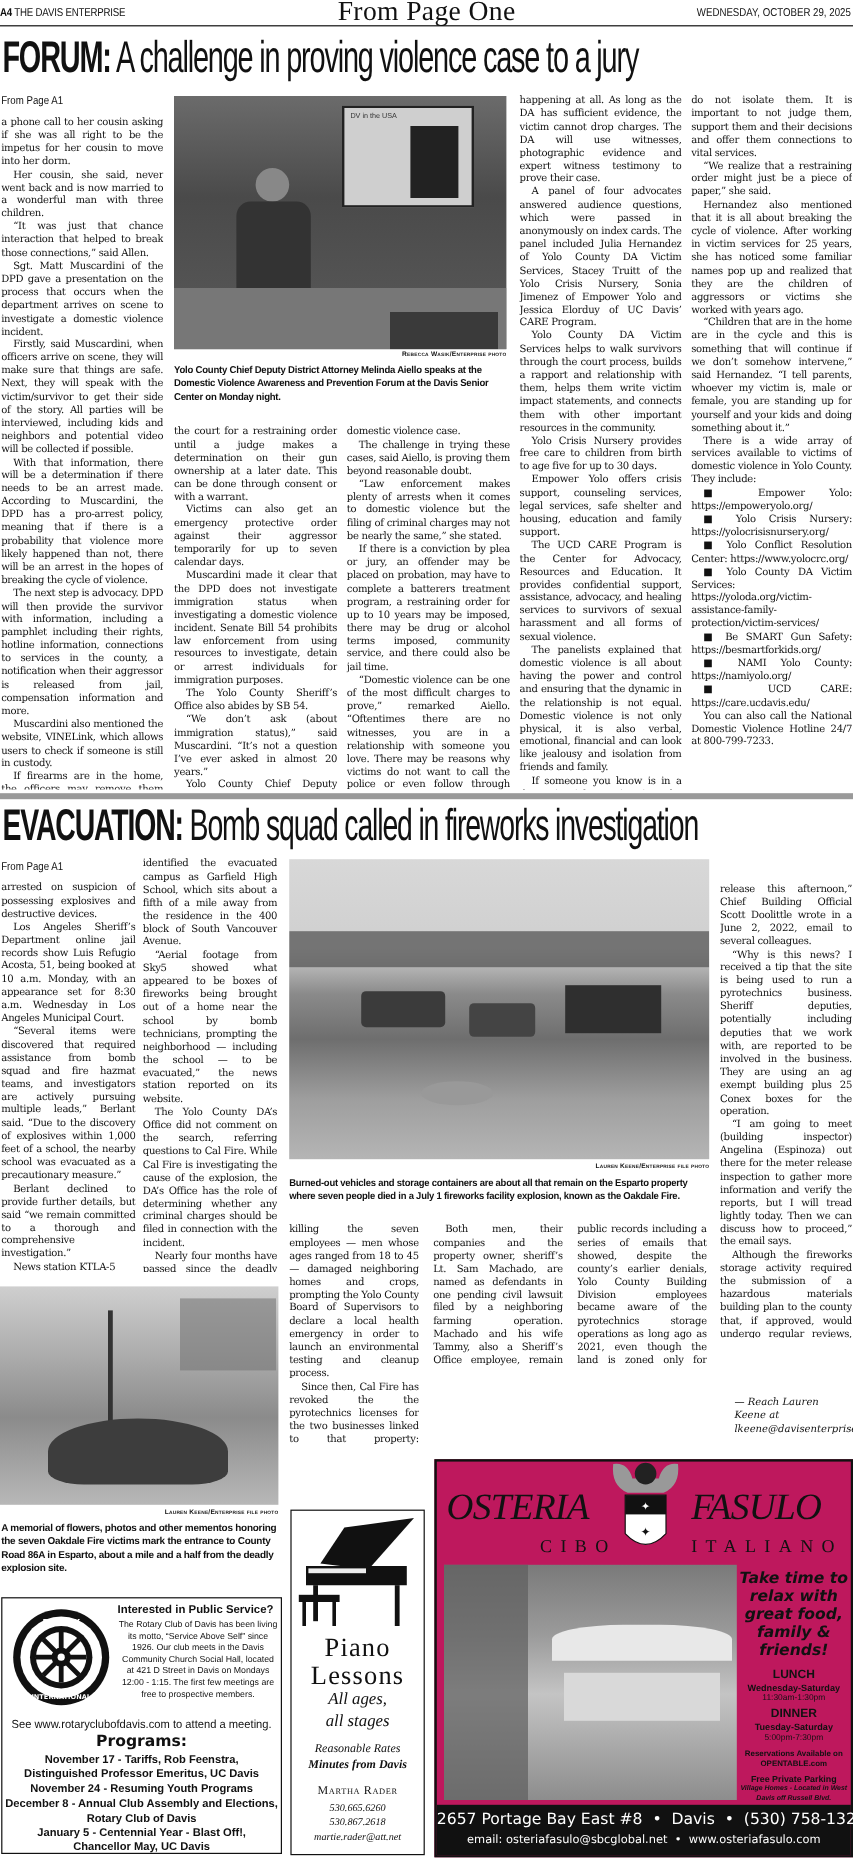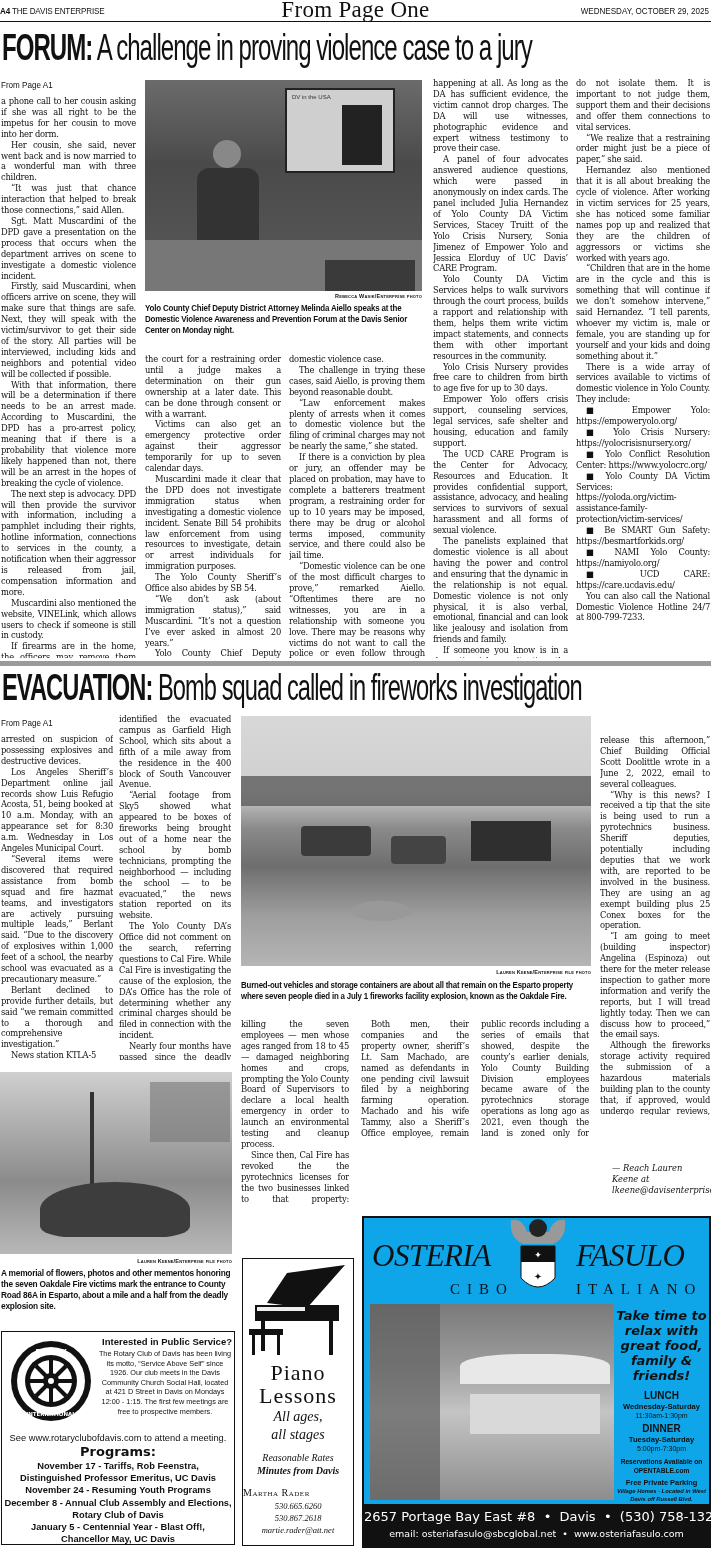--- a/index.html
+++ b/index.html
@@ -182,21 +182,21 @@
       <line x1="43" y1="22" x2="43" y2="64"></line>
       <line x1="22" y1="43" x2="64" y2="43"></line>
       <line x1="28" y1="28" x2="58" y2="58"></line>
       <line x1="58" y1="28" x2="28" y2="58"></line>
     </g>
     <circle cx="43" cy="43" r="8" fill="#111"></circle>
     <circle cx="43" cy="43" r="3" fill="#fff"></circle>
     <text x="43" y="16" font-size="7" text-anchor="middle" font-family="DejaVu Sans, sans-serif" font-weight="bold" fill="#fff">ROTARY</text>
     <text x="43" y="78" font-size="5.5" text-anchor="middle" font-family="DejaVu Sans, sans-serif" font-weight="bold" fill="#fff">INTERNATIONAL</text>
   </svg>
-  <div class="abs ad-rot-title" style="left:96px;top:4px;width:134px;text-align:right">Interested in Public Service?</div>
+  <div class="abs ad-rot-title" style="left:96px;top:4px;width:134px;text-align:left">Interested in Public Service?</div>
   <div class="abs ad-rot-text" style="left:96px;top:17px;width:134px">The Rotary Club of Davis has been living its motto, “Service Above Self” since 1926. Our club meets in the Davis Community Church Social Hall, located at 421 D Street in Davis on Mondays 12:00 - 1:15. The first few meetings are free to prospective members.</div>
   <div class="abs ad-rot-see" style="left:0;top:100px;width:232px;transform:scaleX(.95)">See www.rotaryclubofdavis.com to attend a meeting.</div>
   <div class="abs ad-rot-prog" style="left:0;top:112px;width:232px">Programs:</div>
   <div class="abs" style="left:0;top:128px;width:232px">
     <div class="ad-rot-item">November 17 - Tariffs, Rob Feenstra,</div>
     <div class="ad-rot-item">Distinguished Professor Emeritus, UC Davis</div>
     <div class="ad-rot-item">November 24 - Resuming Youth Programs</div>
     <div class="ad-rot-item">December 8 - Annual Club Assembly and Elections,</div>
     <div class="ad-rot-item">Rotary Club of Davis</div>
     <div class="ad-rot-item">January 5 - Centennial Year - Blast Off!,</div>
@@ -214,27 +214,27 @@
     <rect x="2" y="66" width="34" height="6" fill="#111"></rect>
     <rect x="5" y="72" width="3" height="20" fill="#111"></rect>
     <rect x="30" y="72" width="3" height="20" fill="#111"></rect>
   </svg>
   <div class="abs piano-title" style="left:0;top:102px;width:110px">Piano</div>
   <div class="abs piano-title" style="left:0;top:125px;width:110px">Lessons</div>
   <div class="abs piano-ital" style="left:0;top:150px;width:110px;font-size:14px">All ages,</div>
   <div class="abs piano-ital" style="left:0;top:168px;width:110px;font-size:14px">all stages</div>
   <div class="abs piano-ital" style="left:0;top:193px;width:110px;font-size:10px;font-weight:normal">Reasonable Rates</div>
   <div class="abs piano-ital" style="left:0;top:206px;width:110px;font-size:10px;font-weight:bold">Minutes from Davis</div>
-  <div class="abs" style="left:0;top:228px;width:110px;text-align:left;font-family:'Liberation Serif',serif;font-size:10px;font-variant:small-caps;letter-spacing:.5px">Martha Rader</div>
+  <div class="abs" style="left:0;top:228px;width:110px;text-align:center;font-family:'Liberation Serif',serif;font-size:10px;font-variant:small-caps;letter-spacing:.5px">Martha Rader</div>
   <div class="abs piano-ital" style="left:0;top:242px;width:110px;font-size:8.5px">530.665.6260</div>
   <div class="abs piano-ital" style="left:0;top:254px;width:110px;font-size:8.5px">530.867.2618</div>
   <div class="abs piano-ital" style="left:0;top:266px;width:110px;font-size:8.5px">martie.rader@att.net</div>
 </div>
 
-<div class="abs" style="left:362px;top:1216px;width:349px;height:332px;border:2px solid #111;background:#0ea5e9">
+<div class="abs" style="left:362px;top:1216px;width:349px;height:332px;border:2px solid #111;background:#be185d">
   <div class="abs ost-name" style="left:8px;top:20px">OSTERIA</div>
   <svg class="abs" style="left:143px;top:0" width="62" height="80" viewBox="0 0 62 80">
     <path d="M4 2 Q16 0 20 14 L42 14 Q46 0 58 2 Q60 20 46 26 L16 26 Q2 20 4 2Z" fill="#999"></path>
     <ellipse cx="31" cy="10" rx="9" ry="9" fill="#222"></ellipse>
     <path d="M14 28 L48 28 L48 60 Q31 78 14 60 Z" fill="#fff" stroke="#111" stroke-width="1"></path>
     <rect x="14" y="28" width="34" height="16" fill="#111"></rect>
     <text x="31" y="40" text-anchor="middle" fill="#fff" font-size="9">✦</text>
     <text x="31" y="62" text-anchor="middle" fill="#111" font-size="10">✦</text>
   </svg>
   <div class="abs ost-name" style="left:212px;top:20px">FASULO</div>

